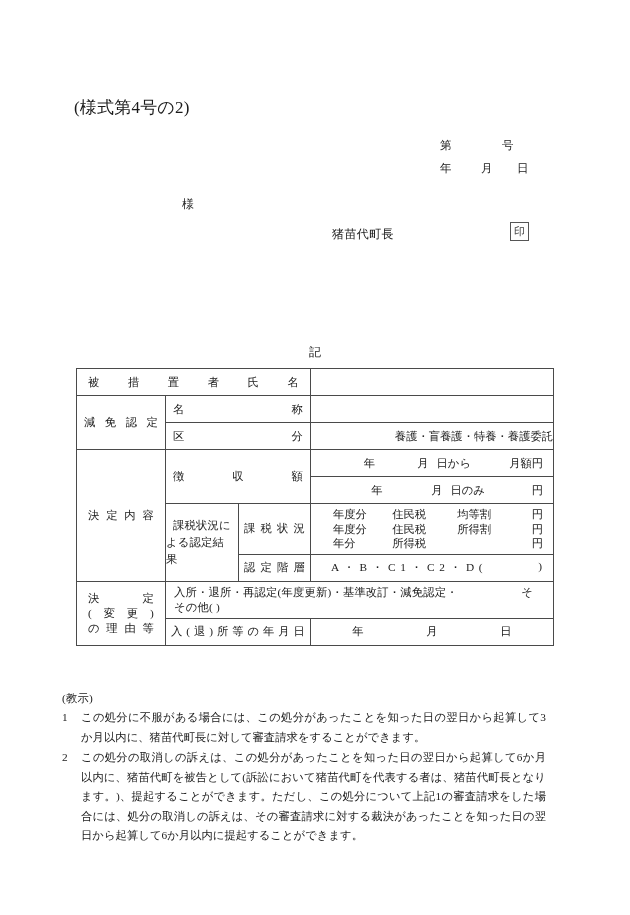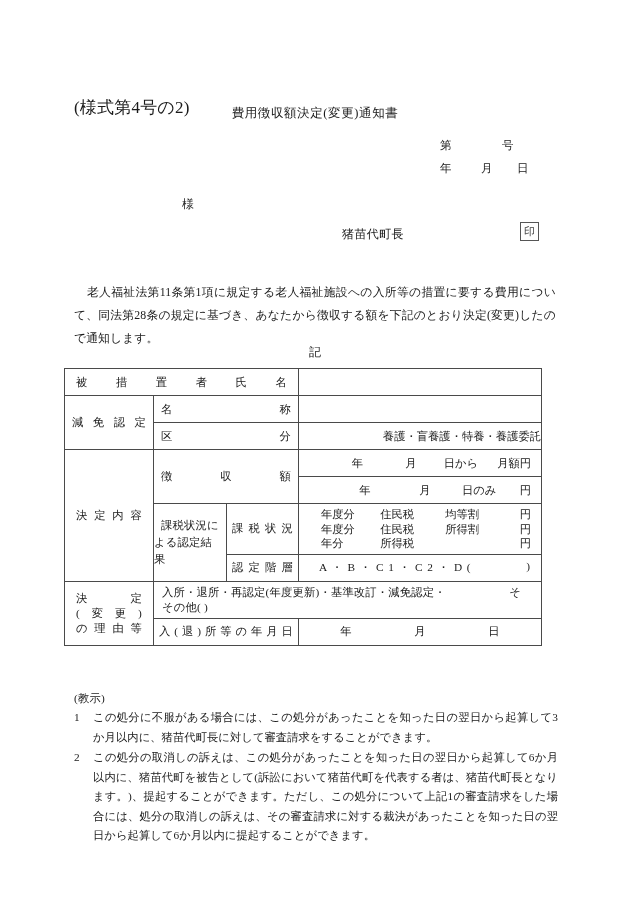--- a/index.html
+++ b/index.html
@@ -66,21 +66,21 @@
 
   .addressee {
     position: absolute;
     left: 182px;
     top: 196px;
     font-size: 12px;
   }
 
   .issuer-row {
     position: absolute;
-    left: 342px;
+    left: 332px;
     top: 226px;
     width: 230px;
     height: 20px;
   }
   .issuer-name {
     position: absolute;
     left: 0;
     top: 0;
     font-size: 12px;
     letter-spacing: 0.4px;
@@ -116,21 +116,21 @@
     left: 0;
     top: 344px;
     width: 630px;
     text-align: center;
     font-size: 12px;
   }
 
   
   .form-table {
     position: absolute;
-    left: 64px;
+    left: 76px;
     top: 368px;
     width: 477px;
     border-collapse: collapse;
     table-layout: fixed;
     font-size: 11.3px;
   }
   .form-table td {
     border: 1px solid #4a4a4a;
     padding: 0;
     vertical-align: middle;
@@ -170,21 +170,21 @@
 
   
   .amt-row {
     display: flex;
     align-items: center;
     padding: 0 10px 0 0;
     white-space: nowrap;
   }
   .amt-row .s-y { width: 74px; text-align: right; }
   .amt-row .s-m { width: 62px; text-align: right; }
-  .amt-row .s-d { width: 84px; text-align: center; padding-left: 8px; }
+  .amt-row .s-d { width: 84px; text-align: left; padding-left: 8px; }
   .amt-row .s-k { flex: 1; text-align: right; }
 
   
   .tax-lines {
     padding: 3px 10px 3px 0;
     line-height: 14.5px;
   }
   .tax-line {
     display: flex;
     white-space: nowrap;
@@ -224,21 +224,21 @@
     white-space: nowrap;
     padding: 0 10px;
   }
   .date-cells .dc-y { flex: 1; text-align: center; }
   .date-cells .dc-m { flex: 1; text-align: center; }
   .date-cells .dc-d { flex: 1; text-align: center; }
 
   
   .notes {
     position: absolute;
-    left: 74px;
+    left: 62px;
     top: 691px;
     width: 484px;
     font-size: 11.3px;
     font-family: Liberation Serif, serif;
   }
   .notes-title {
     letter-spacing: 0.2px;
     margin-bottom: 2px;
   }
   .note-item {
@@ -256,41 +256,39 @@
     letter-spacing: 0.05px;
   }
 </style>
 </head>
 <body>
 
 <div class="page">
 
   <div class="form-code">(様式第4号の2)</div>
 
-  <div class="doc-title">費用徴収額決定(変更)通知書</div>
 
   <div class="number-line">
     <span class="lbl-dai">第</span>
     <span class="lbl-gou">号</span>
   </div>
 
   <div class="date-line">
     <span class="d-y">年</span>
     <span class="d-m">月</span>
     <span class="d-d">日</span>
   </div>
 
   <div class="addressee">様</div>
 
   <div class="issuer-row">
     <span class="issuer-name">猪苗代町長</span>
     <span class="seal-box">印</span>
   </div>
 
-  <div class="body-para">老人福祉法第11条第1項に規定する老人福祉施設への入所等の措置に要する費用について、同法第28条の規定に基づき、あなたから徴収する額を下記のとおり決定(変更)したので通知します。</div>
 
   <div class="ki-mark">記</div>
 
   <table class="form-table">
     <colgroup>
       <col style="width:89px">
       <col style="width:73px">
       <col style="width:72px">
       <col style="width:243px">
     </colgroup>

